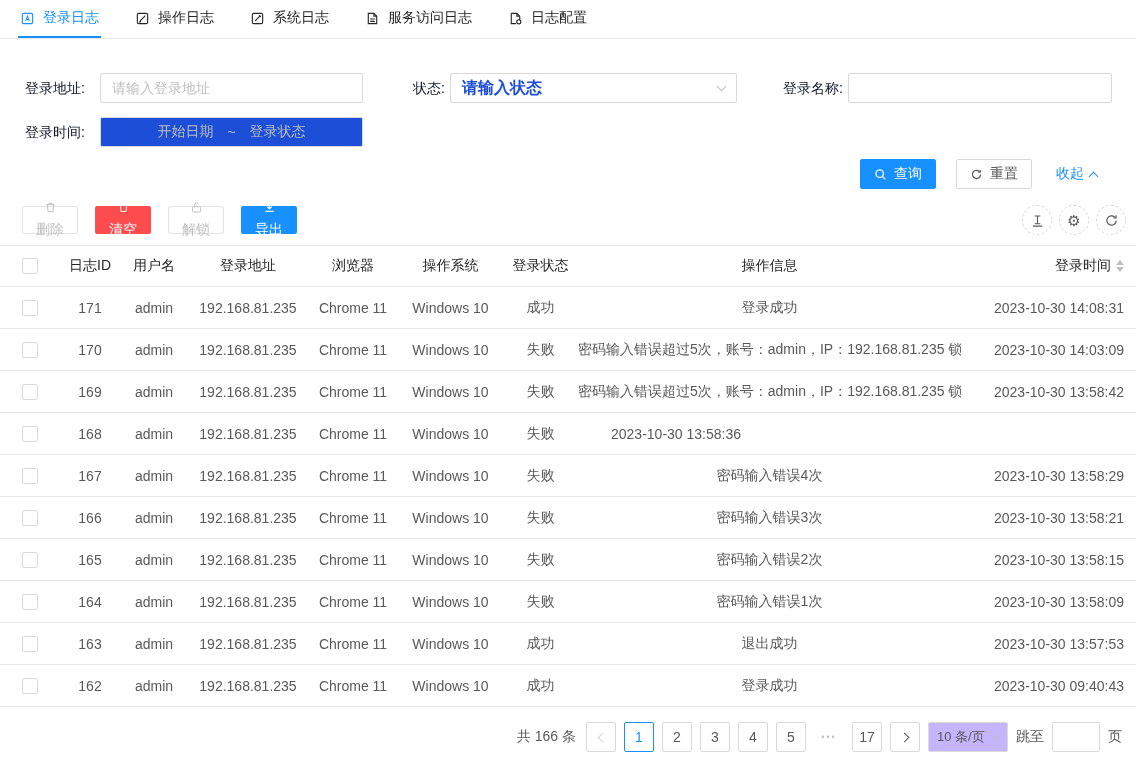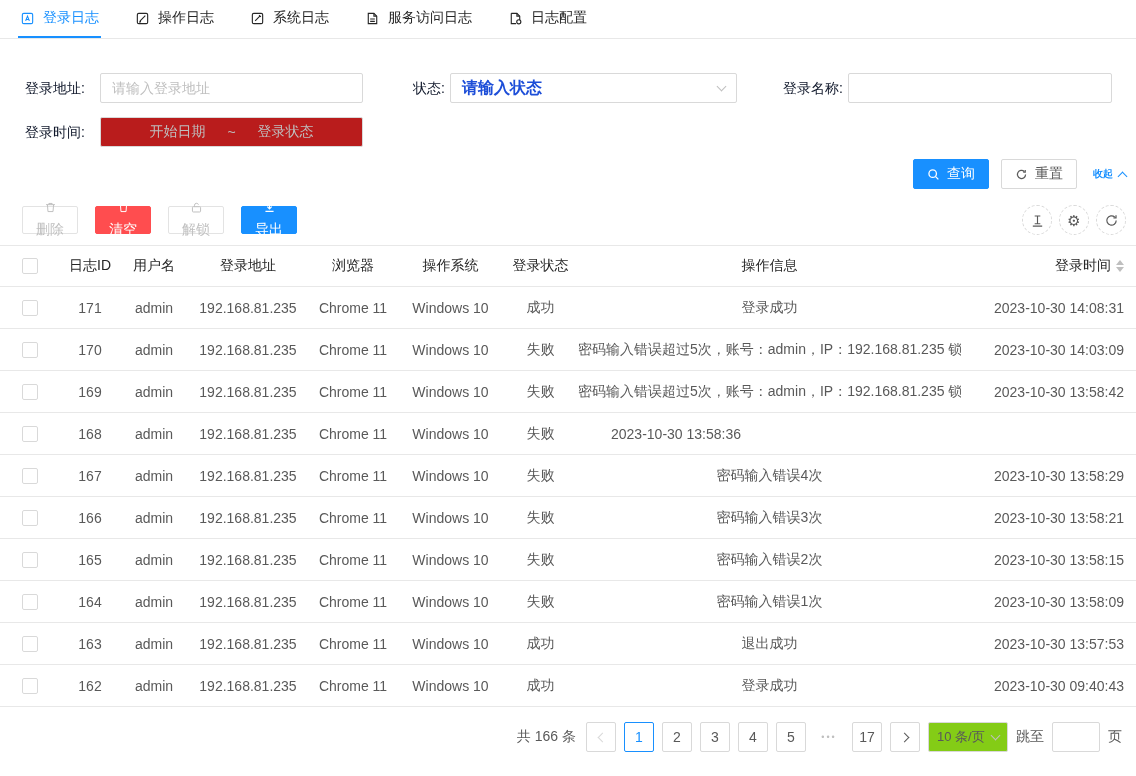--- a/index.html
+++ b/index.html
@@ -16,34 +16,34 @@
 
   
   .filter { position:relative; height:156px; }
   .f-label { position:absolute; height:30px; line-height:30px; font-size:14px; color:#0f172a; text-align:right; }
   .f-input { position:absolute; height:30px; border:1px solid #d9d9d9; border-radius:2px; padding:0 11px;
              font-size:14px; color:#262626; outline:none; font-family:inherit; background:#fff; }
   .f-input::placeholder { color:#bfbfbf; }
   .f-select { position:absolute; height:30px; border:1px solid #d9d9d9; border-radius:2px; background:#fff;
               display:flex; align-items:center; justify-content:space-between; padding:0 11px; cursor:pointer; }
   .f-select .ph { font-size:16px; color:#1d4ed8;font-weight:bold; }
-  .f-range { position:absolute; height:30px; border:1px solid #d9d9d9; border-radius:2px; background:#b91c1c;
-             display:flex; align-items:center; justify-content:center; gap:22px; font-size:14px; color:#bfbfbf; cursor:text; }
+  .f-range { position:absolute; height:30px; border:1px solid #d9d9d9; border-radius:2px; background:#1d4ed8;
+             display:flex; align-items:center; justify-content:center; gap:14px; font-size:14px; color:#bfbfbf; cursor:text; }
   .chev { display:inline-block; width:7px; height:7px; border-right:1px solid currentColor; border-bottom:1px solid currentColor; }
   .chev.down { transform:rotate(45deg); margin-top:-3px; color:#bfbfbf; }
   .chev.up   { transform:rotate(-135deg); margin-top:4px; }
   .chev.left { transform:rotate(135deg); margin-left:2px; }
   .chev.right{ transform:rotate(-45deg); margin-right:2px; }
-  .f-actions { position:absolute; top:120px; right:10px; display:flex; align-items:center; gap:12px; }
+  .f-actions { position:absolute; top:120px; right:39px; display:flex; align-items:center; gap:20px; }
   .btn { display:inline-flex; align-items:center; justify-content:center; gap:7px; height:30px; padding:0 13px;
          border-radius:2px; font-size:14px; border:1px solid #d9d9d9; background:#fff; color:#595959; cursor:pointer; font-family:inherit; }
   .btn.primary { background:var(--primary,#1890ff); border-color:var(--primary,#1890ff); color:#fff; }
   .btn.danger  { background:var(--danger,#ff4d4f); border-color:var(--danger,#ff4d4f); color:#fff; }
   .btn.disabled{ color:#bfbfbf; border-color:#e3e3e3; background:#fff; cursor:not-allowed; }
-  .link { display:inline-flex; align-items:center; gap:6px; color:var(--primary,#1890ff); font-size:10px; cursor:pointer; margin-left:4px;font-weight:bold; }
+  .link { display:inline-flex; align-items:center; gap:6px; color:var(--primary,#1890ff); font-size:14px; cursor:pointer; margin-left:4px; }
 
   
   .toolbar { height:50px; display:flex; align-items:center; padding:0 10px 0 22px; }
   .toolbar .btn { height:28px; margin-right:17px;flex-direction:column; }
   .tool-icons { margin-left:auto; display:flex; align-items:center; }
   .icon-circle { width:30px; height:30px; border:1px dashed #d9d9d9; border-radius:50%; margin-left:7px;
                  display:flex; align-items:center; justify-content:center; color:#595959; cursor:pointer; background:#fff; font-size:15px; line-height:1; }
 
   
   .thead { display:flex; align-items:center; height:42px; border-top:1px solid #e8e8e8; border-bottom:1px solid #e8e8e8;
@@ -67,21 +67,21 @@
 
   
   .pagination { display:flex; justify-content:flex-end; align-items:center; gap:8px; padding:15px 14px 0 0;
                 font-size:14px; color:#595959; }
   .pg-total { margin-right:2px; }
   .pg-btn { min-width:30px; height:30px; border:1px solid #d9d9d9; border-radius:2px; background:#fff;
             display:flex; align-items:center; justify-content:center; font-size:14px; color:#595959; cursor:pointer; }
   .pg-btn.active { border-color:var(--primary,#1890ff); color:var(--primary,#1890ff); }
   .pg-btn.disabled { color:#d9d9d9; cursor:not-allowed; }
   .pg-btn.ellipsis { border:none; color:#bfbfbf; font-size:9px; letter-spacing:2px; cursor:default; }
-  .pg-size { height:30px; border:1px solid #d9d9d9; border-radius:2px; background:#84cc16; display:flex; align-items:center;
+  .pg-size { height:30px; border:1px solid #d9d9d9; border-radius:2px; background:#c4b5fd; display:flex; align-items:center;
              justify-content:space-between; padding:0 8px; width:80px; font-size:13px; cursor:pointer; }
   .pg-jump-input { width:48px; height:30px; border:1px solid #d9d9d9; border-radius:2px; outline:none; padding:0 6px; font-size:14px; }
 </style>
 </head>
 <body>
 
 <div class="page">
 
   <div class="tabbar">
     <div class="tab active">

